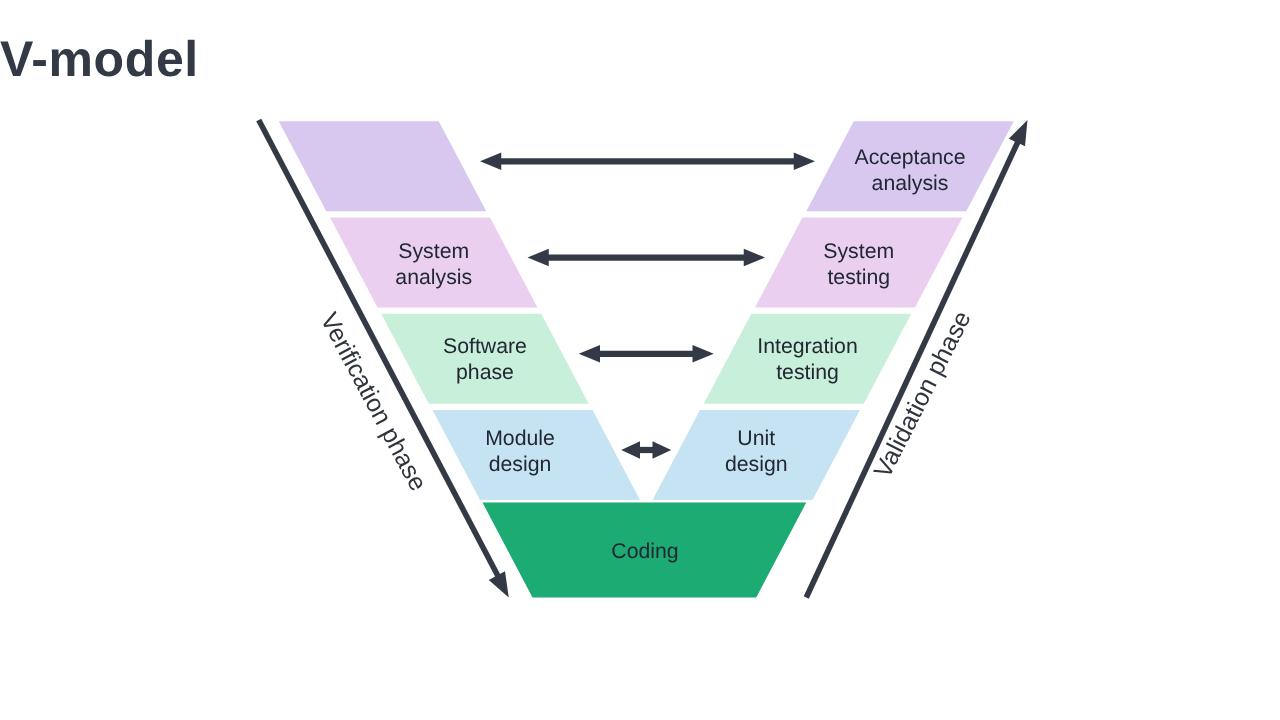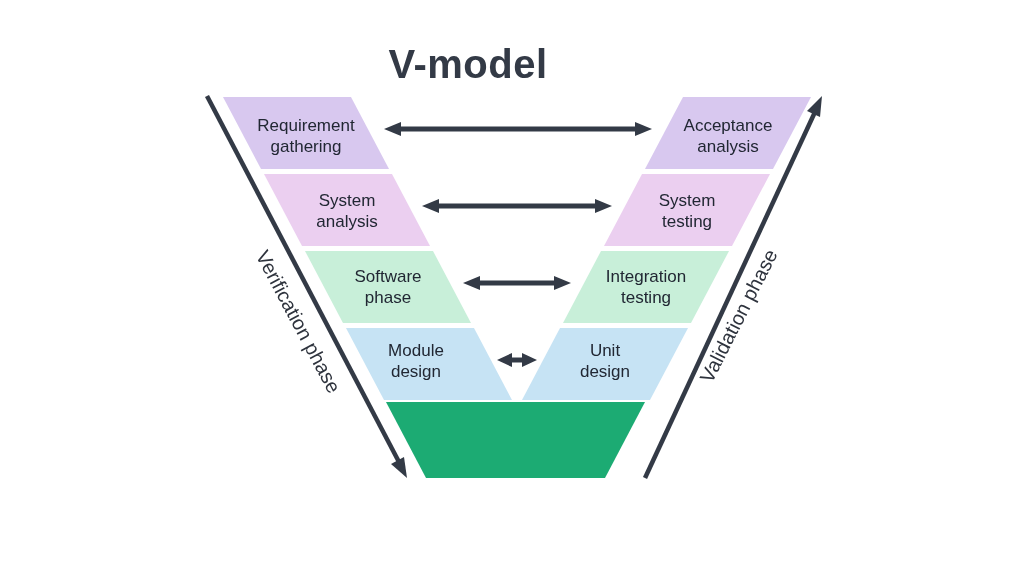--- a/index.html
+++ b/index.html
@@ -1,22 +1,22 @@
 <!DOCTYPE html>
 <html><head>
 <meta charset="utf-8">
 <style>
   html,body{margin:0;padding:0;background:#ffffff;}
   .stage{
     position:relative;width:1024px;height:576px;background:#ffffff;overflow:hidden;
     font-family:"Liberation Sans","DejaVu Sans",sans-serif;
   }
   .title{
-    position:absolute;left:0;top:26px;width:904px;margin:16px;
-    text-align:center;font-size:40px;font-weight:800;letter-spacing:.5px;
+    position:absolute;left:0;top:26px;width:904px;margin:0;
+    font-size:40px;font-weight:800;letter-spacing:.5px;
     color:#333a46;
   }
   svg.canvas{position:absolute;left:0;top:0;}
   .box-label{
     position:absolute;width:170px;transform:translate(-50%,-50%);
     text-align:center;font-size:17px;line-height:21px;color:#212733;
     white-space:pre-line;
   }
   .phase-label{
     position:absolute;transform-origin:center;white-space:nowrap;
@@ -71,35 +71,34 @@
       <line x1="207" y1="96" x2="399" y2="462" stroke-width="4.5" stroke="#333a46"></line>
       <polygon points="407,478 391,464 404,457" fill="#333a46"></polygon>
     </g>
 
     <g>
       <line x1="645" y1="478" x2="815" y2="112" stroke-width="4.5" stroke="#333a46"></line>
       <polygon points="822,96 807,111 820,117" fill="#333a46"></polygon>
     </g>
   </svg>
 
-  <div class="box-label" style="left:306px;top:136px">Requirement
-gathering</div>
   <div class="box-label" style="left:347px;top:211px">System
 analysis</div>
   <div class="box-label" style="left:388px;top:287px">Software
 phase</div>
   <div class="box-label" style="left:416px;top:361px">Module
 design</div>
 
   <div class="box-label" style="left:728px;top:136px">Acceptance
 analysis</div>
   <div class="box-label" style="left:687px;top:211px">System
 testing</div>
   <div class="box-label" style="left:646px;top:287px">Integration
 testing</div>
   <div class="box-label" style="left:605px;top:361px">Unit
 design</div>
 
+  <div class="box-label" style="left:516px;top:441px">Coding</div>
 
   <div class="phase-label left">Verification phase</div>
   <div class="phase-label right">Validation phase</div>
 
 </div>
 
 </body></html>

